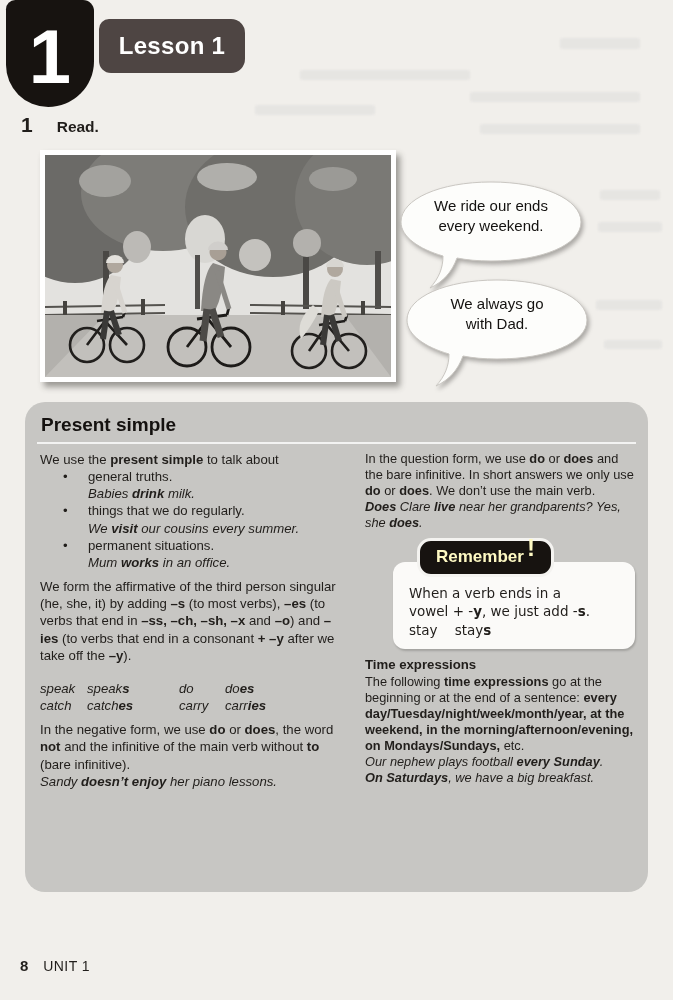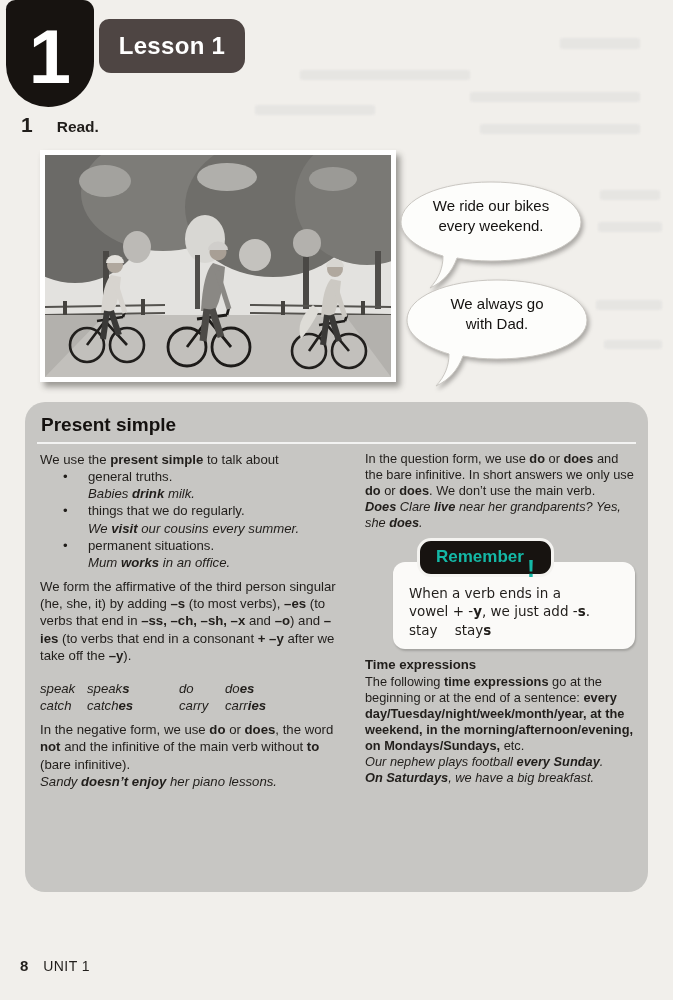--- a/index.html
+++ b/index.html
@@ -51,22 +51,22 @@
   .col-right{flex:1;font-size:12.8px;line-height:1.25;margin-left:12px;}
   .col-left p,.col-right p{margin-bottom:7px;}
   .no-gap{margin-bottom:0 !important;}
   ul.usage{list-style:none;margin:0 0 7px 0;}
   ul.usage li{position:relative;padding-left:48px;}
   ul.usage li::before{content:"•";position:absolute;left:23px;top:0;}
   .verb-grid{display:grid;grid-template-columns:47px 92px 46px auto;font-style:italic;margin:16px 0 7px 0;}
 
   
   .remember{position:relative;width:242px;margin:4px 0 8px 28px;}
-  .remember-badge{position:relative;z-index:2;display:inline-flex;align-items:flex-end;margin-left:24px;
-    background:var(--badge);color:#14b8a6;font-weight:bold;font-size:17px;padding:5px 16px 7px 16px;
+  .remember-badge{position:relative;z-index:2;display:inline-flex;align-items:flex-start;margin-left:24px;
+    background:var(--badge);color:#fef9c3;font-weight:bold;font-size:17px;padding:5px 16px 7px 16px;
     border-radius:14px;border:3px solid #f4f3f0;}
   .remember-badge .bang{font-size:24px;font-weight:800;margin-left:3px;line-height:0;position:relative;top:2px;}
   .remember-card{position:relative;z-index:1;margin-top:-15px;background:var(--paper);border-radius:12px;
     padding:22px 12px 10px 16px;font-size:13.5px;line-height:1.35;box-shadow:1px 2px 2px rgba(60,58,55,.25);
     font-family:"DejaVu Sans",sans-serif;}
 
   .time-head{font-weight:bold;font-size:13.2px;margin-bottom:1px;}
 
   
   .footer{position:absolute;left:20px;top:957px;display:flex;align-items:baseline;gap:15px;}
@@ -167,21 +167,21 @@
     <circle cx="290" cy="114" r="8" fill="#b0a89e"></circle>
     <path d="M281,112 A9,8 0 0 1 299,112 Z" fill="#d8d6d1"></path>
   </svg>
 </div>
 
 <div class="bubble" id="bubble-1">
   <svg viewBox="0 0 190 118">
     <path d="M95,2 C146,2 185,19 185,42 C185,65 146,81 95,81 C82,81 71,80 61,78 C56,92 47,102 34,108 C43,98 47,88 47,76 C23,69 5,57 5,42 C5,19 44,2 95,2 Z" fill="#fdfdfb" stroke="#c9c6c1" stroke-width="1"></path>
   </svg>
   <div class="txt">
-    <div>We ride our bikes</div>
+    <div>We ride our ends</div>
     <div>every weekend.</div>
   </div>
 </div>
 <div class="bubble" id="bubble-2">
   <svg viewBox="0 0 190 118">
     <path d="M95,2 C146,2 185,19 185,42 C185,65 146,81 95,81 C82,81 71,80 61,78 C56,92 47,102 34,108 C43,98 47,88 47,76 C23,69 5,57 5,42 C5,19 44,2 95,2 Z" fill="#fdfdfb" stroke="#c9c6c1" stroke-width="1"></path>
   </svg>
   <div class="txt">
     <div>We always go</div>
     <div>with Dad.</div>

